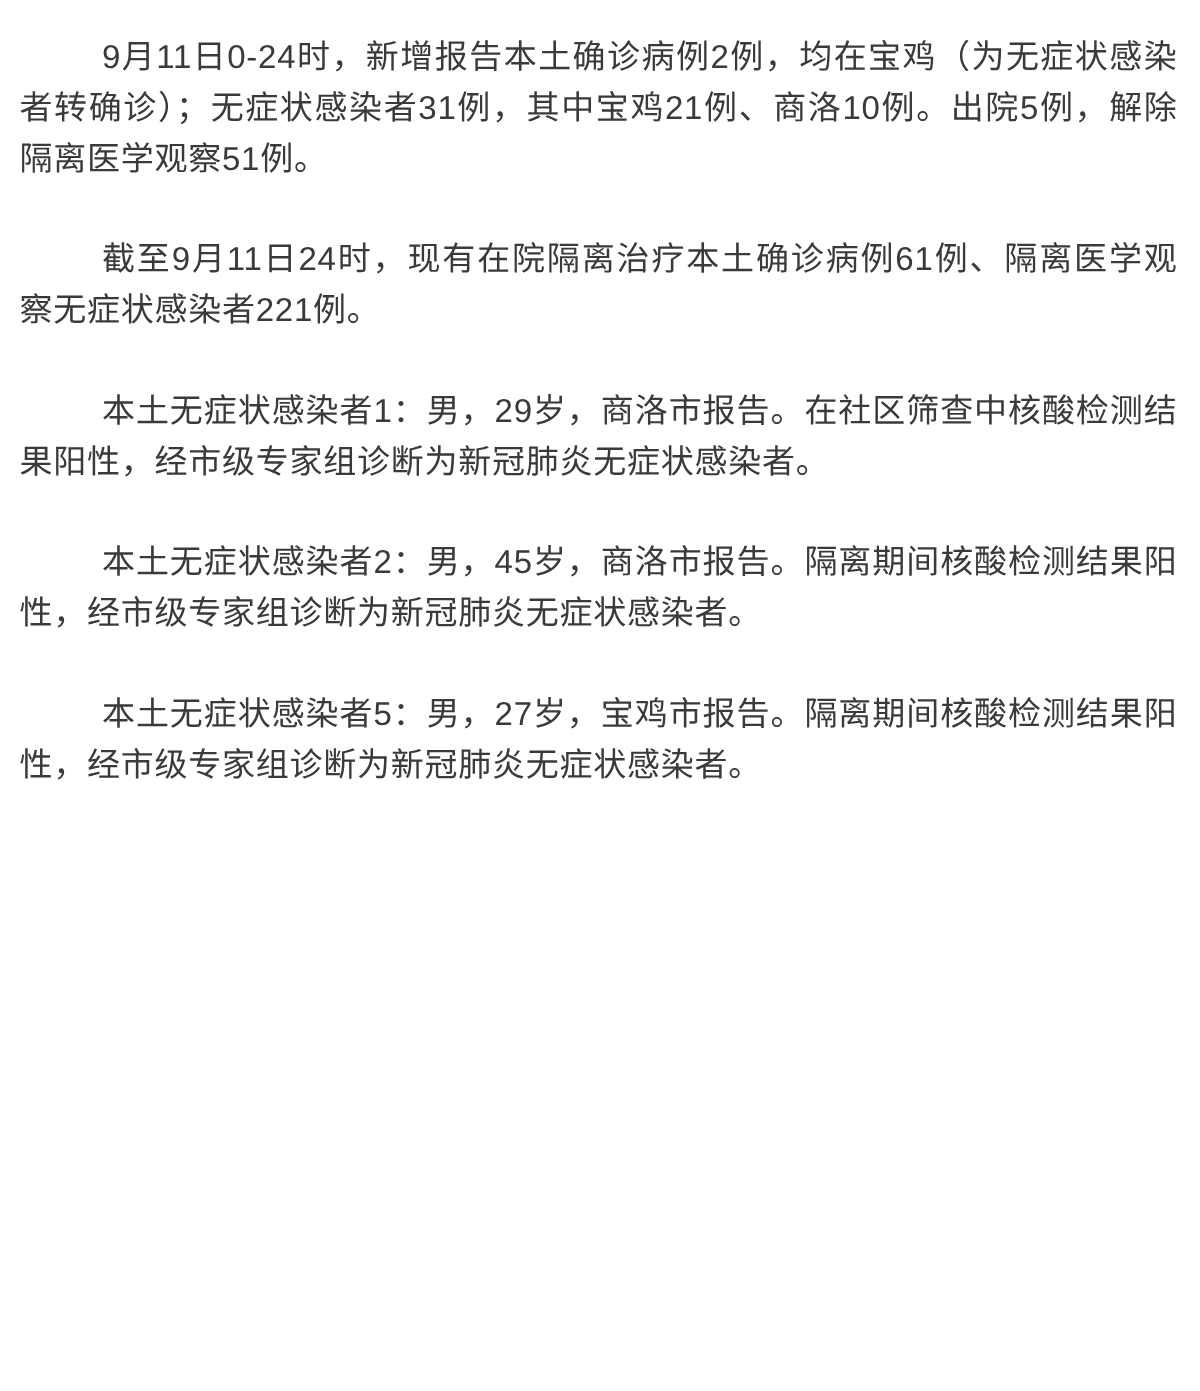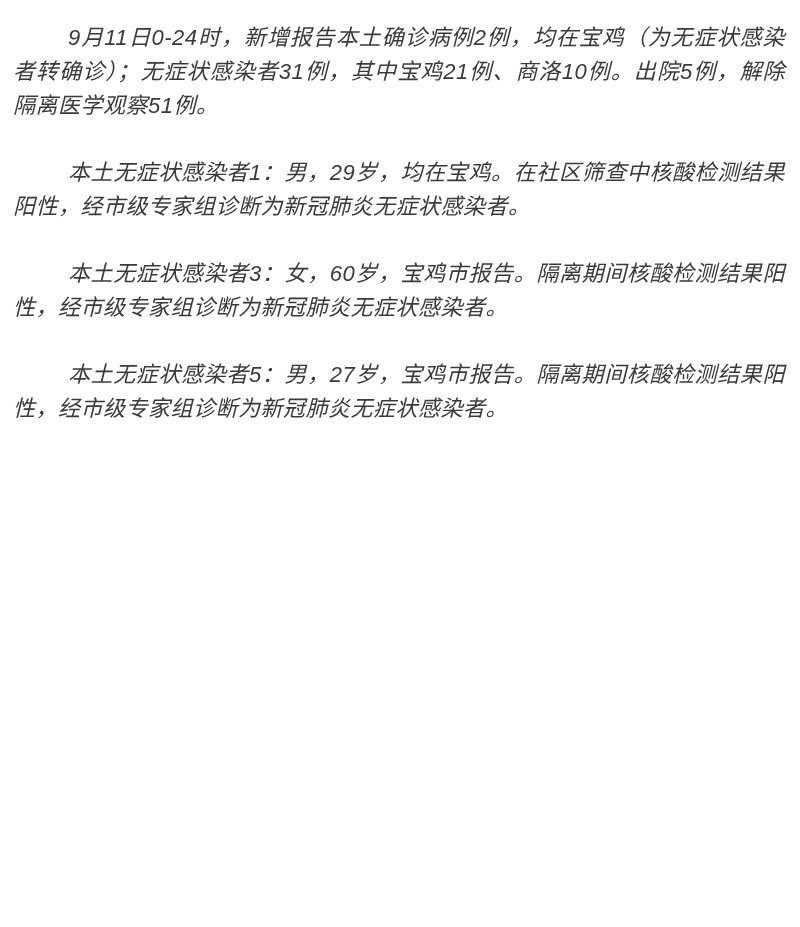--- a/index.html
+++ b/index.html
@@ -21,27 +21,27 @@
     font-size: 22px;
     line-height: 34px;
     color: #3a3a3a;
     text-align: justify;
     letter-spacing: 0.5px;
   }
   .article p {
     margin: 0 0 33px 0;
     text-indent: 2.5em;
     word-break: break-all;
-    font-style: italic;
   }
   .article p:last-child {
     margin-bottom: 0;
   }
 </style>
 </head>
 <body>
 
 <main class="article">
   <p>9月11日0-24时，新增报告本土确诊病例2例，均在宝鸡（为无症状感染者转确诊）；无症状感染者31例，其中宝鸡21例、商洛10例。出院5例，解除隔离医学观察51例。</p>
-  <p>本土无症状感染者1：男，29岁，均在宝鸡。在社区筛查中核酸检测结果阳性，经市级专家组诊断为新冠肺炎无症状感染者。</p>
-  <p>本土无症状感染者3：女，60岁，宝鸡市报告。隔离期间核酸检测结果阳性，经市级专家组诊断为新冠肺炎无症状感染者。</p>
+  <p>截至9月11日24时，现有在院隔离治疗本土确诊病例61例、隔离医学观察无症状感染者221例。</p>
+  <p>本土无症状感染者1：男，29岁，商洛市报告。在社区筛查中核酸检测结果阳性，经市级专家组诊断为新冠肺炎无症状感染者。</p>
+  <p>本土无症状感染者2：男，45岁，商洛市报告。隔离期间核酸检测结果阳性，经市级专家组诊断为新冠肺炎无症状感染者。</p>
   <p>本土无症状感染者5：男，27岁，宝鸡市报告。隔离期间核酸检测结果阳性，经市级专家组诊断为新冠肺炎无症状感染者。</p>
 </main>
 
 </body></html>

